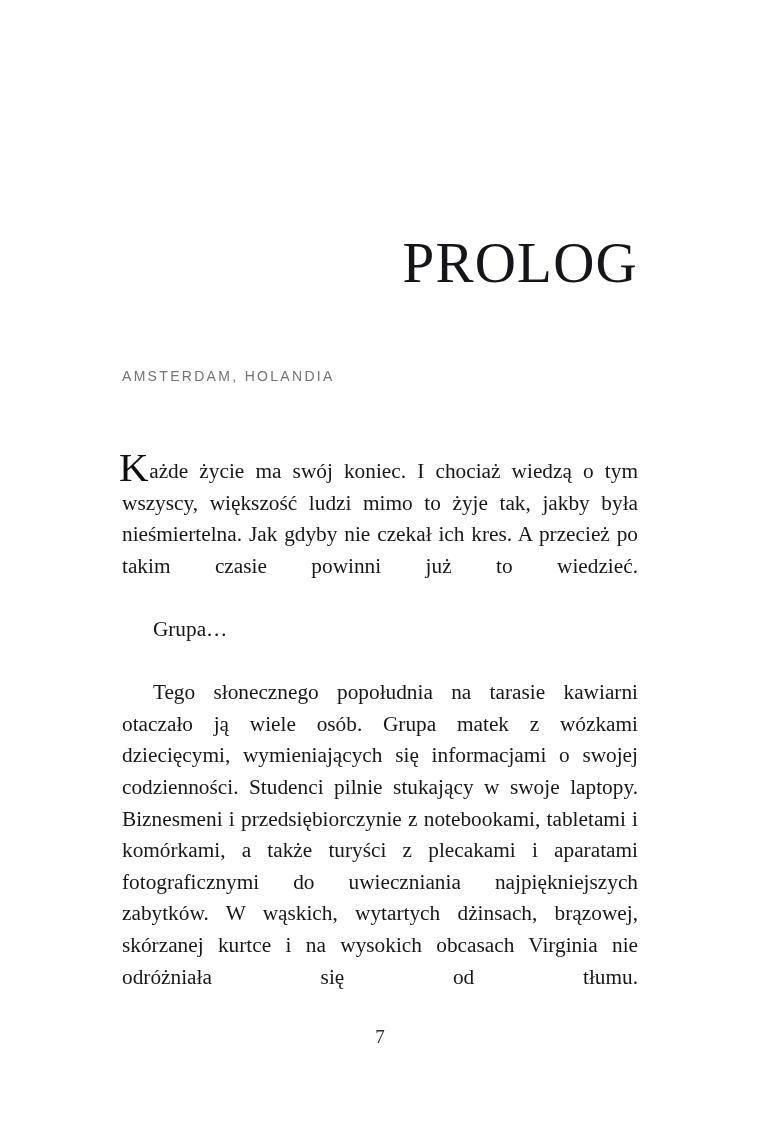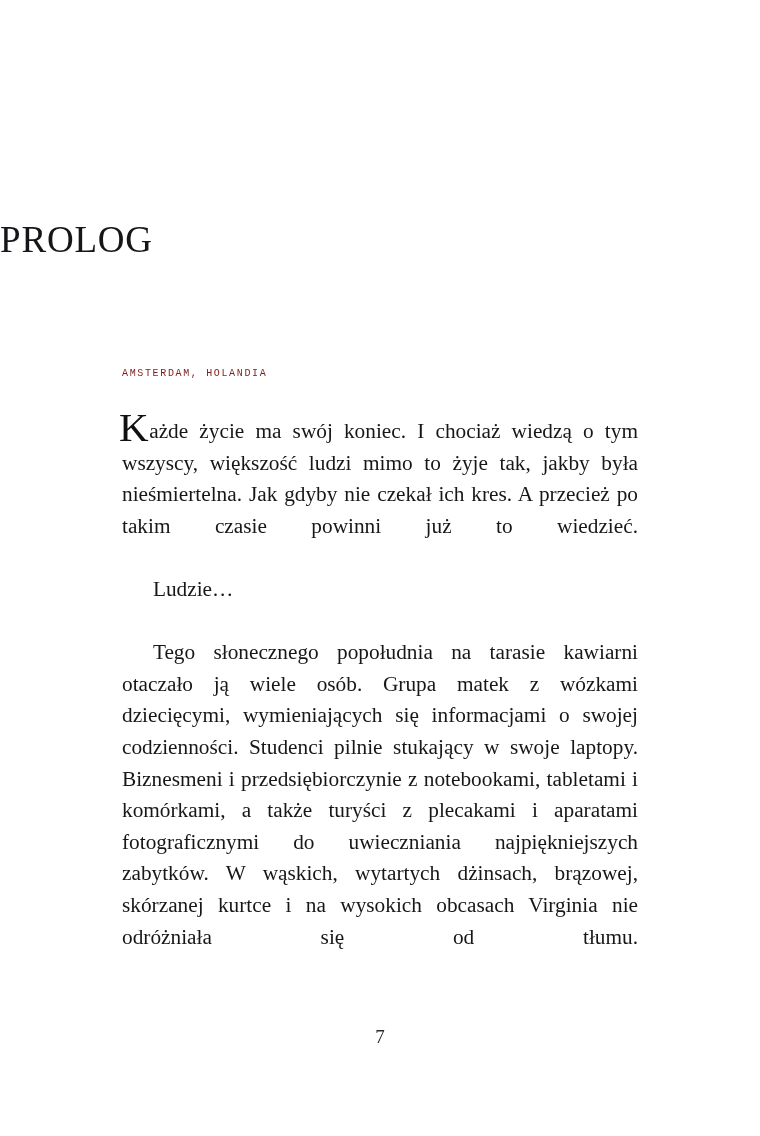--- a/index.html
+++ b/index.html
@@ -22,47 +22,48 @@
     inset: 0;
     background: #ffffff;
   }
 
   
   .chapter-title {
     position: absolute;
     top: 196px;
     left: 0;
     right: 122px;
+    text-align: right;
     font-family: "Liberation Serif", serif;
-    font-size: 37px;
+    font-size: 57px;
     line-height: 1;
     font-weight: 400;
     color: #16161a;
     letter-spacing: 0.022em;
     white-space: nowrap;
   }
 
   
   .dateline {
     position: absolute;
     top: 368px;
     left: 122px;
-    font-family: Liberation Mono, monospace;
-    font-size: 10px;
+    font-family: Liberation Sans, sans-serif;
+    font-size: 14px;
     font-weight: 400;
     letter-spacing: 0.165em;
-    color: #7f1d1d;
+    color: #737373;
     text-transform: uppercase;
     white-space: nowrap;
   }
 
   
   .body-block {
     position: absolute;
-    top: 416px;
+    top: 456px;
     left: 122px;
     width: 516px;
     font-size: 21.3px;
     line-height: 31.6px;
     color: #171717;
     text-align: justify;
     text-justify: inter-word;
     hyphens: manual;
   }
 
@@ -114,21 +115,21 @@
 <div class="page">
 
   <h1 class="chapter-title">PROLOG</h1>
 
   <div class="dateline">AMSTERDAM, HOLANDIA</div>
 
   <div class="body-block">
 
     <p class="no-indent"><span class="dropcap">K</span><span>ażde życie ma swój koniec. I chociaż wiedzą o tym wszyscy, większość ludzi mimo to żyje tak, jakby była nieśmiertelna. Jak gdyby nie czekał ich kres. A przecież po takim czasie powinni już to wiedzieć.</span></p>
 
-    <p><span>Ludzie…</span></p>
+    <p><span>Grupa…</span></p>
 
 
     <p><span>Tego słonecznego popołudnia na tarasie kawiarni otaczało ją wiele osób. Grupa matek z wózkami dziecięcymi, wymieniających się informacjami o swojej codzienności. Studenci pilnie stukający w swoje laptopy. Biznesmeni i przedsiębiorczynie z notebookami, tabletami i komórkami, a także turyści z plecakami i aparatami fotograficznymi do uwieczniania najpiękniejszych zabytków. W wąskich, wytartych dżinsach, brązowej, skórzanej kurtce i na wysokich obcasach Virginia nie odróżniała się od tłumu.</span></p>
 
   </div>
 
   <div class="folio">7</div>
 
 </div>
 

